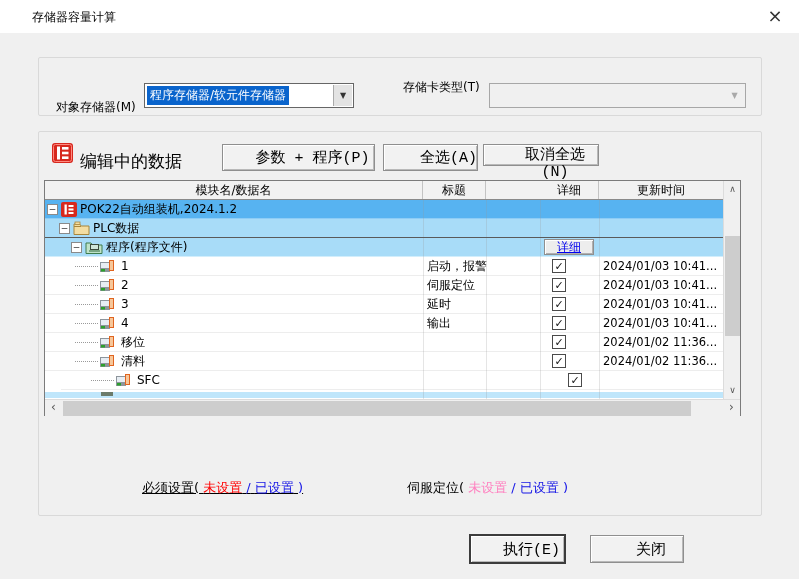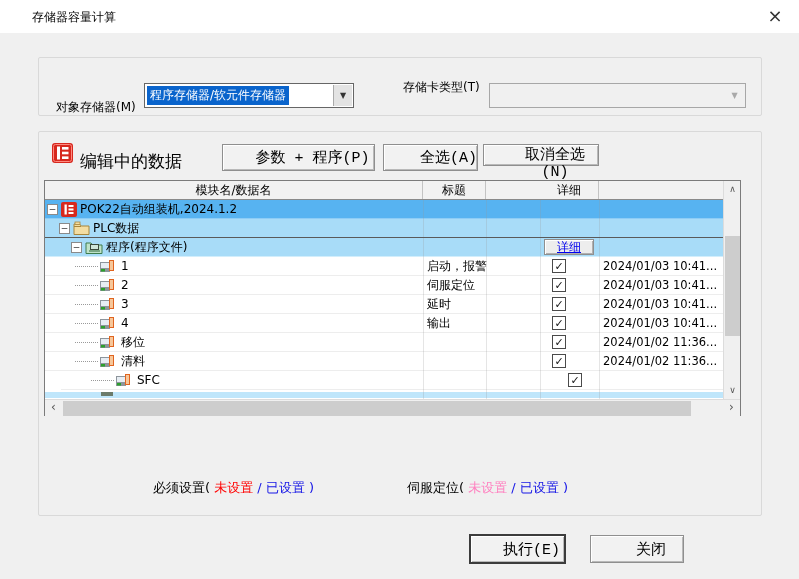--- a/index.html
+++ b/index.html
@@ -95,20 +95,21 @@
   <button class="win-btn" style="left:383px; top:144px; width:95px; height:27px;text-align:right;">全选(A)</button>
   <button class="win-btn" style="left:483px; top:144px; width:116px; height:22px;">取消全选(N)</button>
 
   <div class="table">
 
     <div class="thead">
       <span class="th" style="left:0; width:378px;">模块名/数据名</span>
       <span class="th" style="left:378px; width:63px;">标题</span>
       <span class="th" style="left:441px; width:54px;margin-top:25px;">对象</span>
       <span class="th" style="left:495px; width:59px;">详细</span>
+      <span class="th" style="left:554px; width:124px; border-right:none;">更新时间</span>
     </div>
 
     <div class="row sel" style="top:19px;">
       <span class="expander" style="left:2px;">−</span>
       <span class="ticon" style="left:16px; top:2px;"><svg width="16" height="15" viewBox="0 0 16 15">
             <rect width="16" height="15" rx="2" fill="#d7281e"></rect>
             <rect x="3.5" y="2.5" width="2.3" height="10" fill="#fff"></rect>
             <rect x="7.5" y="3" width="5" height="2" fill="#fff"></rect>
             <rect x="7.5" y="6.5" width="5" height="2" fill="#fff"></rect>
             <rect x="7.5" y="10" width="5" height="2" fill="#fff"></rect>
@@ -263,21 +264,21 @@
       <span class="arr" style="top:201px;">∨</span>
     </div>
 
     <div class="hscroll">
       <span class="arr" style="left:0;">‹</span>
       <span class="thumb" style="left:18px; width:628px;"></span>
       <span class="arr" style="left:678px;">›</span>
     </div>
   </div>
 
-  <div class="legend" style="left:153px;">
+  <div class="legend" style="left:142px;text-decoration:underline;">
     <span>必须设置(</span>
     <span class="lg-red">未设置</span>
     <span class="lg-blue">/</span>
     <span class="lg-blue">已设置</span>
     <span class="lg-blue">)</span>
   </div>
   <div class="legend" style="left:407px;">
     <span>伺服定位(</span>
     <span class="lg-pink">未设置</span>
     <span class="lg-blue">/</span>

